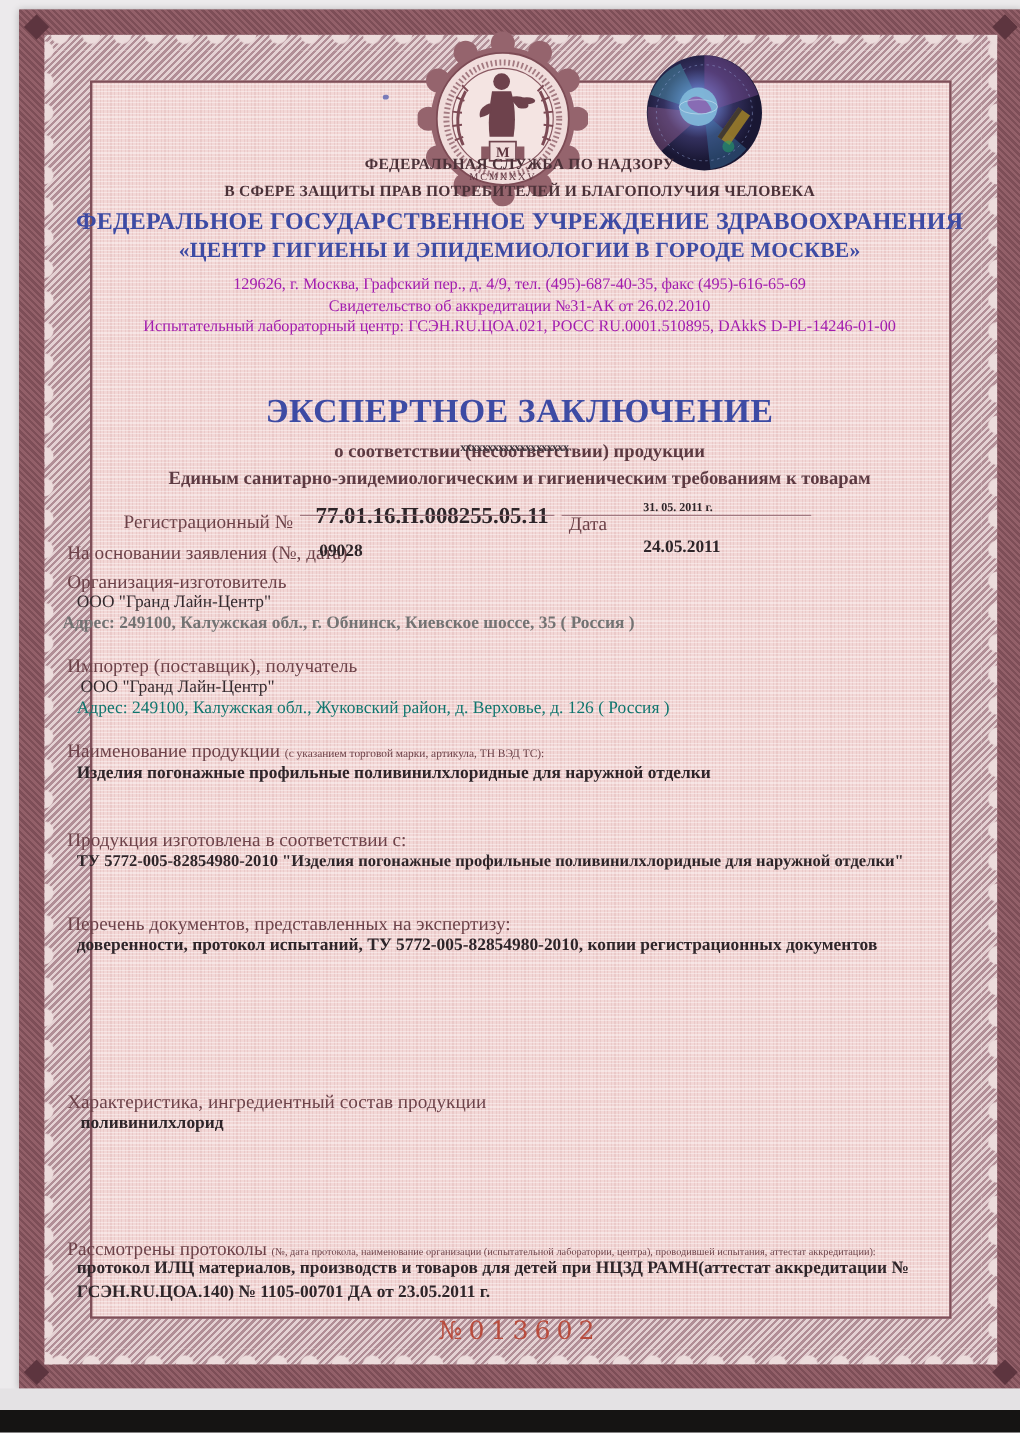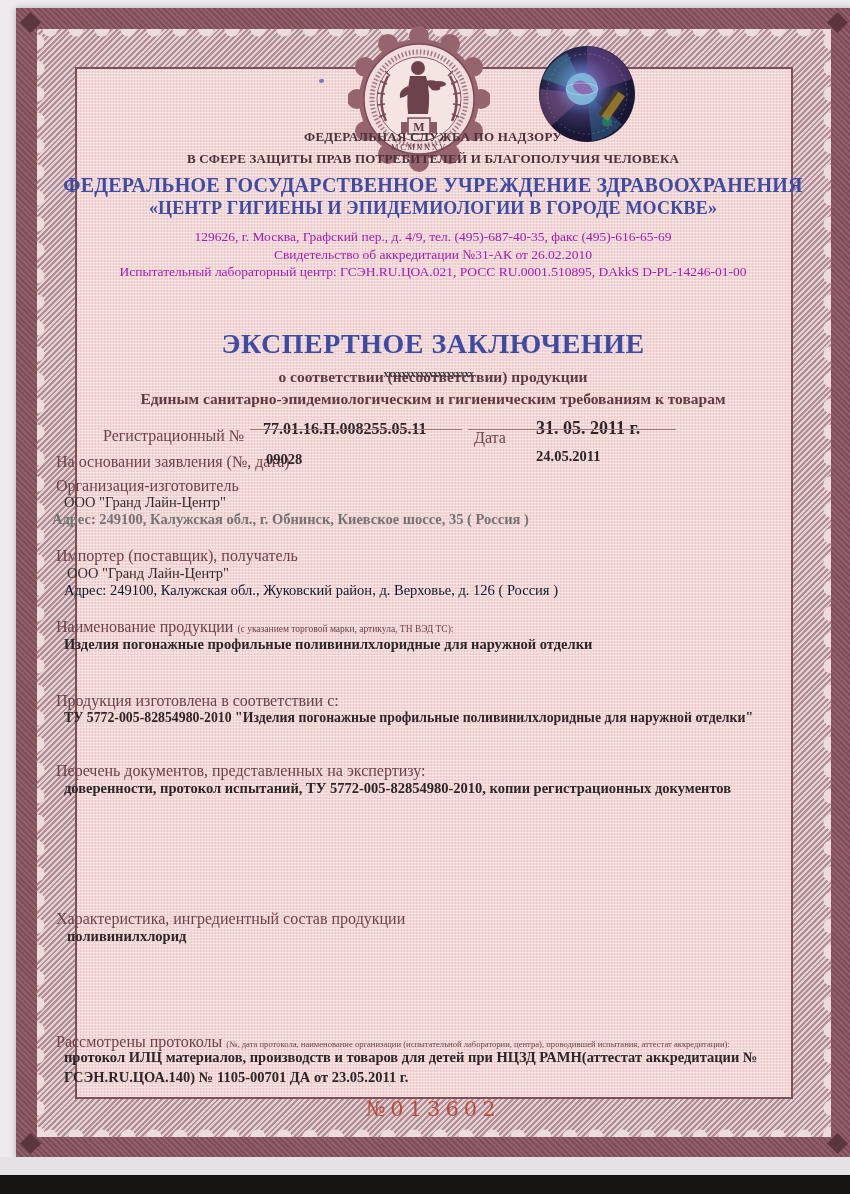--- a/index.html
+++ b/index.html
@@ -157,37 +157,37 @@
     <div class="t ctr addr" style="top:247px;">Свидетельство об аккредитации №31-АК от 26.02.2010</div>
     <div class="t ctr addr" style="top:264px;">Испытательный лабораторный центр:  ГСЭН.RU.ЦОА.021,  РОСС RU.0001.510895,  DAkkS  D-PL-14246-01-00</div>
 
     <div class="t ctr title-main blue" style="top:328px;">ЭКСПЕРТНОЕ ЗАКЛЮЧЕНИЕ</div>
     <div class="t ctr sub" style="top:368px;">
       <span>о соответствии </span><span class="struck"><span>(несоответствии)</span><span class="xover">xxxxxxxxxxxxxxxxxxxx</span></span><span> продукции</span>
     </div>
     <div class="t ctr sub" style="top:390px;">Единым санитарно-эпидемиологическим и гигиеническим требованиям к товарам</div>
 
     <div class="t lbl" style="left:103px;top:427px;">Регистрационный №</div>
-    <div class="t val" style="left:263px;top:420px;font-size:16px;">77.01.16.П.008255.05.11</div>
+    <div class="t val" style="left:263px;top:420px;font-size:19px;">77.01.16.П.008255.05.11</div>
     <div class="uline" style="left:250px;top:429px;width:212px;"></div>
     <div class="t lbl" style="left:474px;top:429px;">Дата</div>
-    <div class="t val" style="left:536px;top:418px;font-size:18px;">31. 05. 2011 г.</div>
+    <div class="t val" style="left:536px;top:418px;font-size:10px;">31. 05. 2011 г.</div>
     <div class="uline" style="left:468px;top:429px;width:208px;"></div>
 
     <div class="t lbl" style="left:56px;top:453px;">На основании заявления (№, дата)</div>
     <div class="t val" style="left:266px;top:451px;">09028</div>
     <div class="t val" style="left:536px;top:448px;">24.05.2011</div>
 
     <div class="t lbl" style="left:56px;top:477px;">Организация-изготовитель</div>
     <div class="t val" style="left:64px;top:494px;font-weight:normal;color:#352a2e;">ООО "Гранд Лайн-Центр"</div>
     <div class="t val" style="left:52px;top:511px;font-weight:bold;color:#737373;">Адрес: 249100, Калужская обл., г. Обнинск, Киевское шоссе, 35 ( Россия )</div>
 
     <div class="t lbl" style="left:56px;top:547px;">Импортер (поставщик), получатель</div>
     <div class="t val" style="left:67px;top:565px;font-weight:normal;color:#352a2e;">ООО "Гранд Лайн-Центр"</div>
-    <div class="t val" style="left:64px;top:582px;font-weight:normal;color:#0f172a;">Адрес: 249100, Калужская обл., Жуковский район, д. Верховье, д. 126 ( Россия )</div>
+    <div class="t val" style="left:64px;top:582px;font-weight:normal;color:#0f766e;">Адрес: 249100, Калужская обл., Жуковский район, д. Верховье, д. 126 ( Россия )</div>
 
     <div class="t" style="left:56px;top:618px;">
       <span class="lbl">Наименование продукции </span><span class="note">(с указанием торговой марки, артикула, ТН ВЭД ТС):</span>
     </div>
     <div class="t val" style="left:64px;top:636px;">Изделия погонажные профильные поливинилхлоридные для наружной отделки</div>
 
     <div class="t lbl" style="left:56px;top:692px;">Продукция изготовлена в соответствии с:</div>
     <div class="t val" style="left:64px;top:710px;font-size:13.8px;">ТУ 5772-005-82854980-2010 "Изделия погонажные профильные поливинилхлоридные для наружной отделки"</div>
 
     <div class="t lbl" style="left:56px;top:762px;">Перечень документов, представленных на экспертизу:</div>

